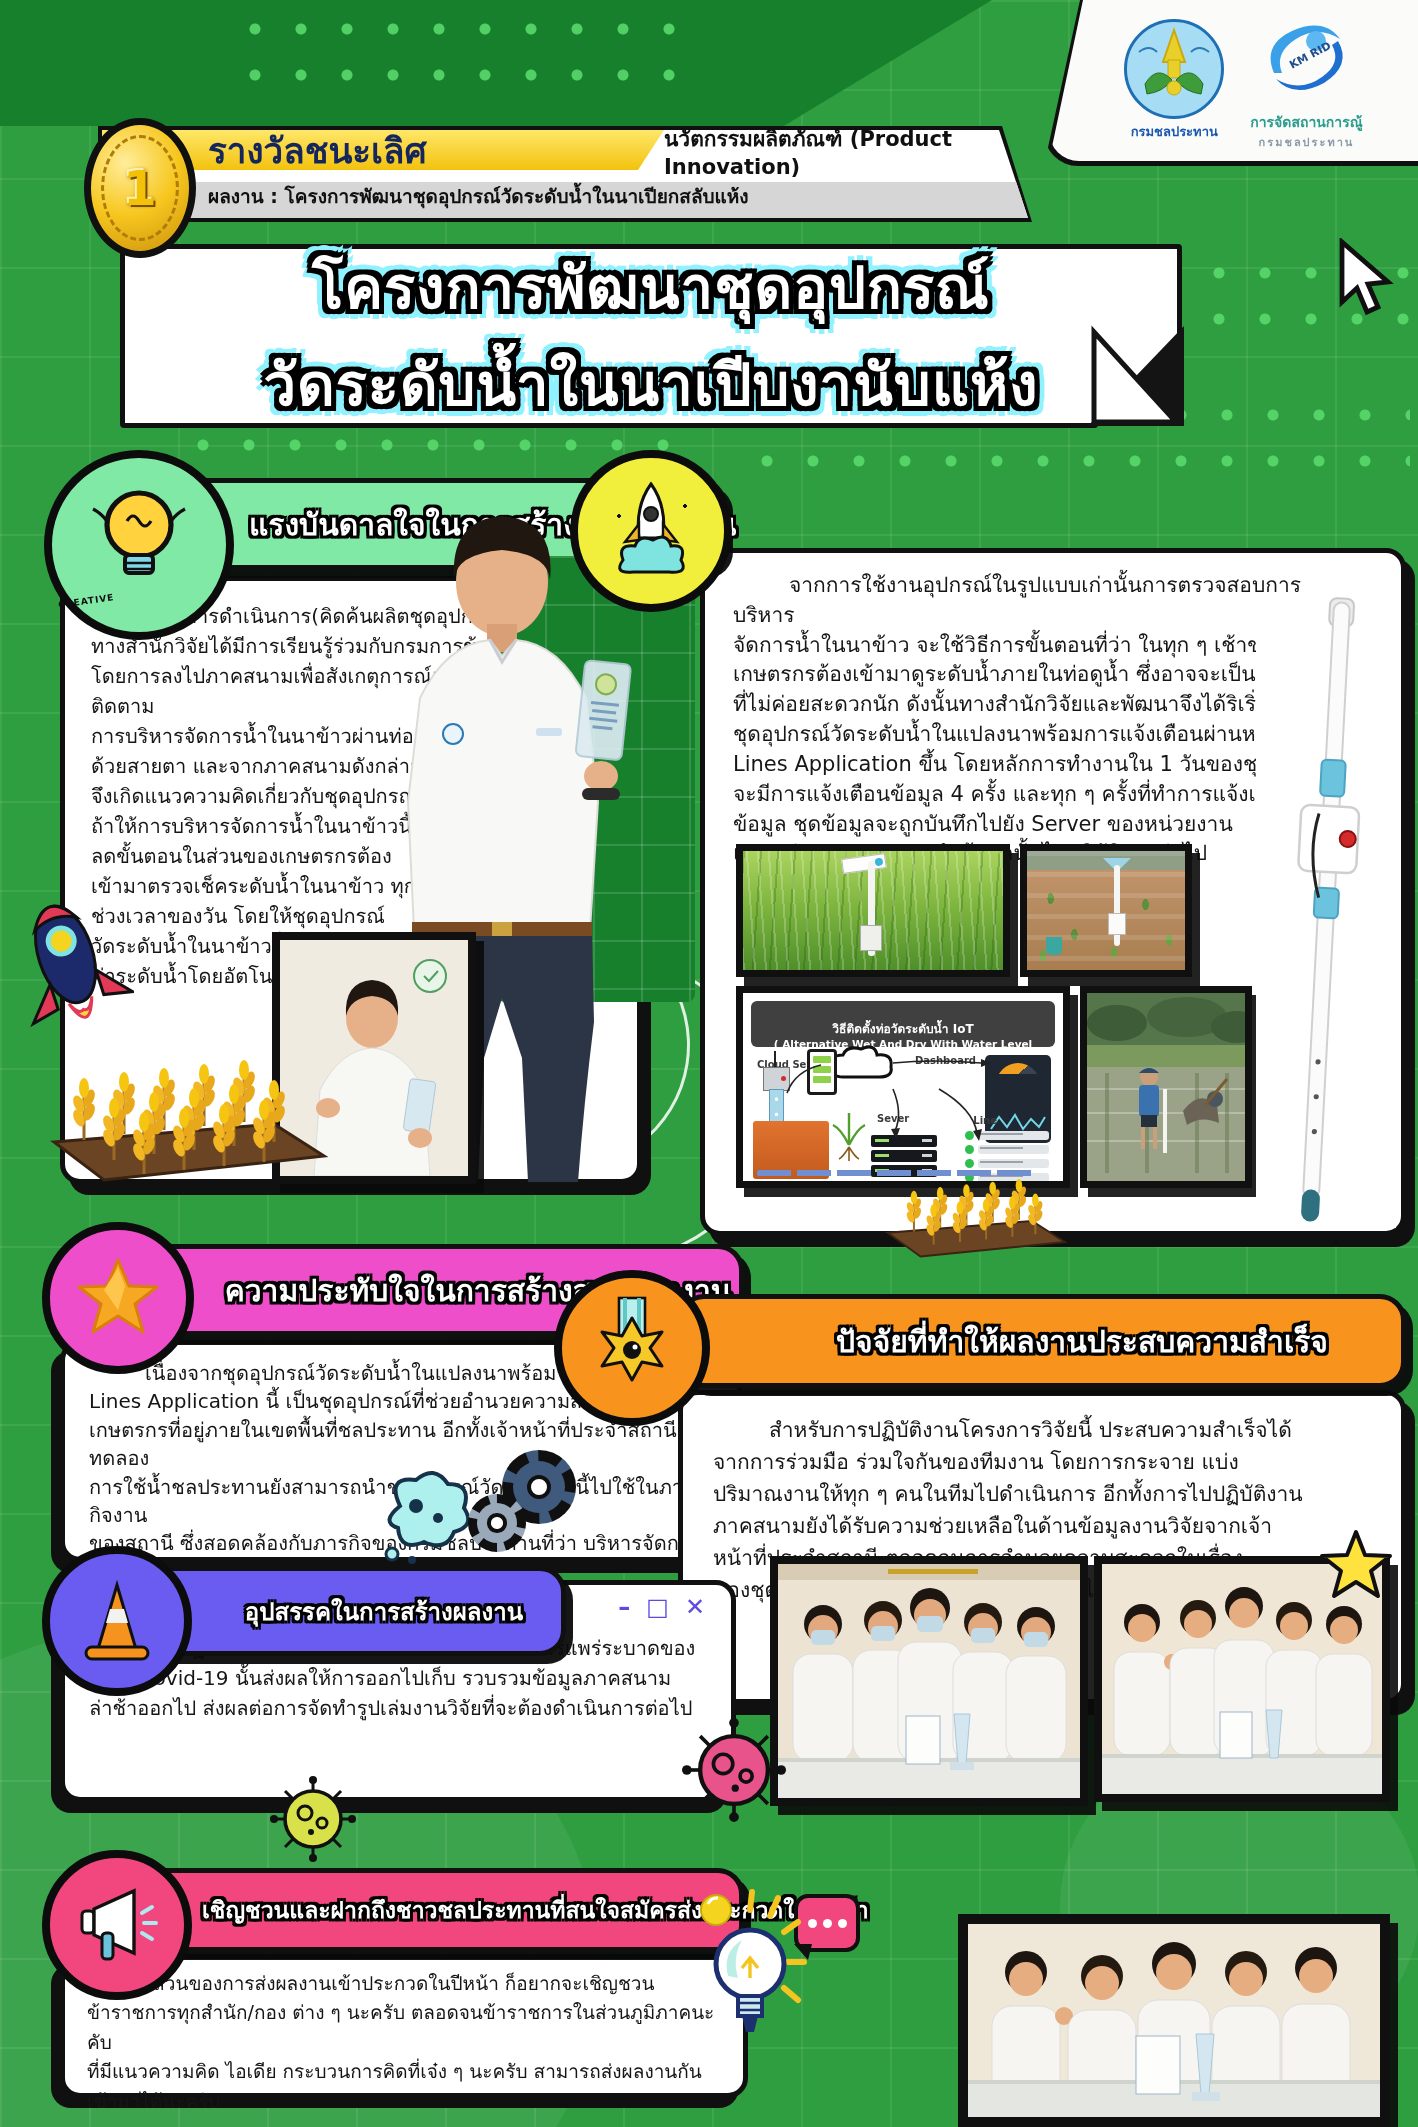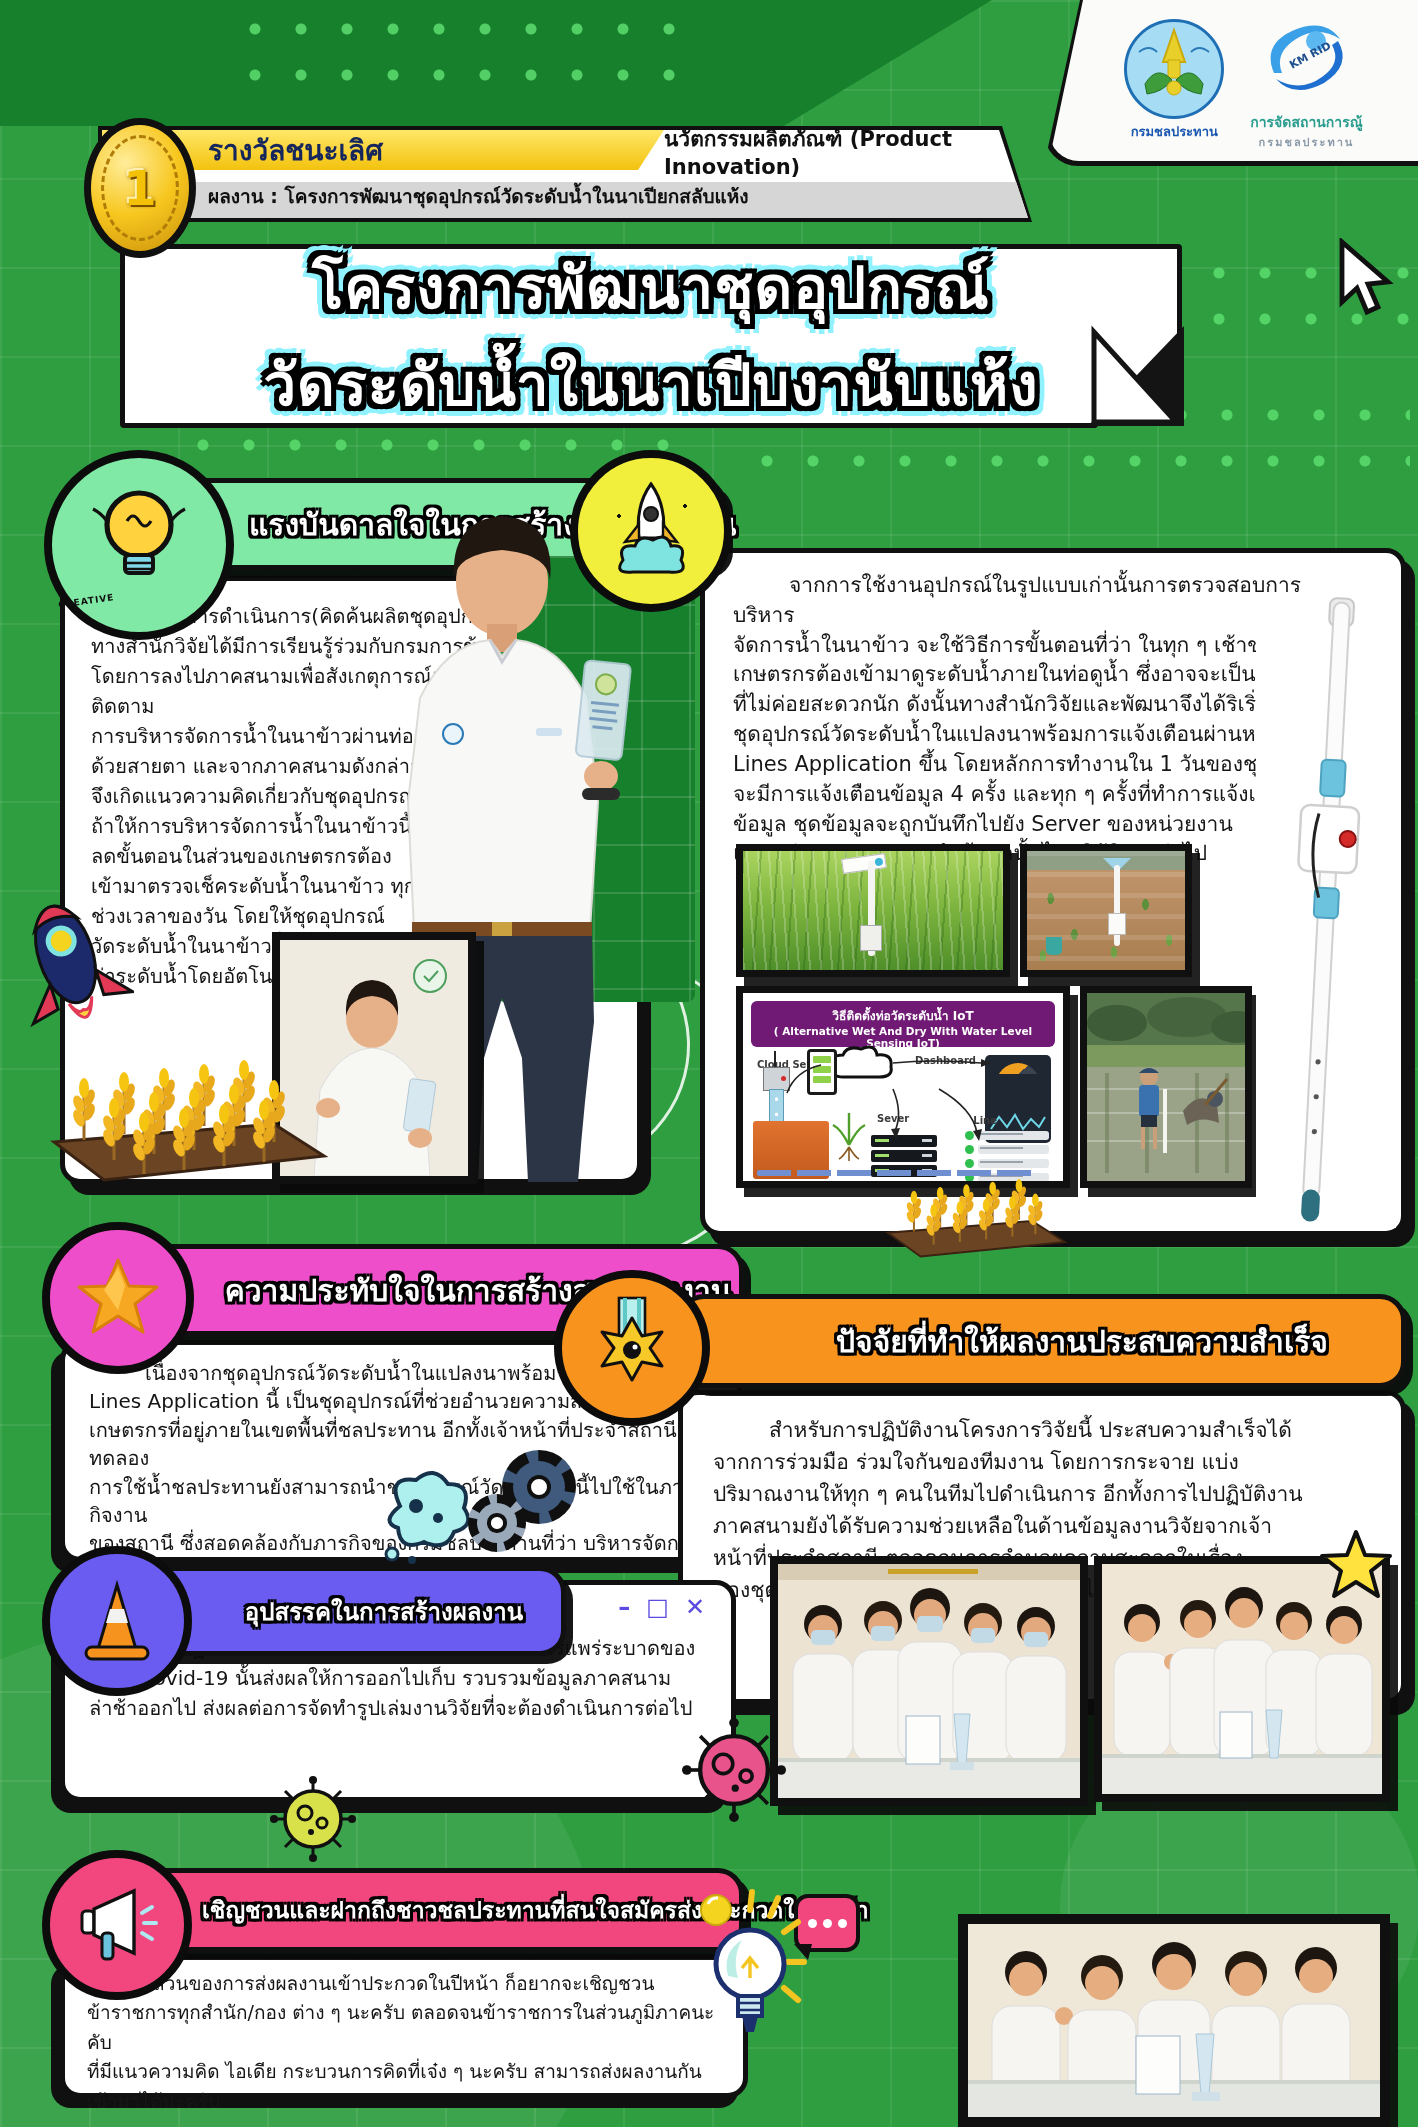--- a/index.html
+++ b/index.html
@@ -22,21 +22,21 @@
     border-top-color:transparent;border-left-color:transparent;transform:rotate(-25deg);}
   
   .ribbon-outer{left:98px;top:126px;width:934px;height:96px;z-index:4;background:#101010;
     clip-path:polygon(0 0,calc(100% - 30px) 0,100% 100%,0 100%);}
   .ribbon-inner{position:absolute;left:4px;top:4px;right:4px;bottom:4px;background:#fff;
     clip-path:polygon(0 0,calc(100% - 29px) 0,100% 100%,0 100%);}
   .ribbon-top{display:flex;height:40px;}
   .ribbon-gold{flex:0 0 562px;background:linear-gradient(180deg,#ffe769,#f3c20e);
     clip-path:polygon(0 0,100% 0,calc(100% - 26px) 100%,0 100%);
     display:flex;align-items:center;padding-left:106px;}
-  .ribbon-gold span{font-size:28px;font-weight:800;color:var(--navy,#15265c);}
+  .ribbon-gold span{font-size:35px;font-weight:800;color:var(--navy,#15265c);}
   .ribbon-cat{flex:1;display:flex;align-items:center;}
   .ribbon-cat span{font-size:21px;font-weight:700;color:#101010;}
   .ribbon-bottom{height:52px;background:var(--gray_strip,#d6d6d6);padding:2px 8px 0 106px;margin-top:12px;}
   .ribbon-bottom div{font-size:19px;font-weight:700;color:#101010;line-height:1.32;white-space:nowrap;}
   .medal{left:84px;top:118px;width:112px;height:140px;z-index:6;border-radius:50%;
     border:7px solid #101010;background:radial-gradient(circle at 35% 30%,#ffed9a,#f7c71f 48%,#c9900a 100%);
     display:flex;align-items:center;justify-content:center;}
   .medal::before{content:"";position:absolute;inset:10px;border:3px dashed #b07c08;border-radius:50%;}
   .medal span{font-size:48px;font-weight:800;color:#f3c208;
     text-shadow:2px 2px 0 #7a4f00,-2px -2px 0 #fff0b0,0 0 4px #8a5c00;}
@@ -96,22 +96,22 @@
       radial-gradient(8px 14px at 90% 75%,#6da144 40%,transparent 41%),
       radial-gradient(8px 14px at 10% 88%,#6da144 40%,transparent 41%);}
   .paddy-pole{position:absolute;left:55%;top:12%;width:6px;height:68%;background:#f6f6f4;border-radius:3px;}
   .paddy-funnel{position:absolute;left:48%;top:6%;width:0;height:0;border-left:14px solid transparent;
     border-right:14px solid transparent;border-top:14px solid #9fd4e8;}
   .paddy-box{position:absolute;left:51%;top:52%;width:18px;height:22px;background:#fbfbf9;border:1px solid #bbb;}
   .paddy-bucket{position:absolute;left:12%;top:72%;width:16px;height:18px;background:#3aa7a0;border-radius:0 0 5px 5px;}
   .photo-plain{z-index:6;background:#fff;overflow:hidden;}
   
   .diagram-inner{position:relative;width:100%;height:100%;background:#fff;}
-  .diag-title{position:absolute;left:8px;right:8px;top:8px;height:46px;background:#701a75;border-radius:6px;
-    color:#fff;text-align:center;padding-top:5px;}
+  .diag-title{position:absolute;left:8px;right:8px;top:8px;height:46px;background:#404040;border-radius:6px;
+    color:#fff;text-align:center;padding-top:18px;}
   .diag-title .t1{font-size:12px;font-weight:800;}
   .diag-title .t2{font-size:10.5px;font-weight:700;}
   .diag-label{position:absolute;font-size:10px;font-weight:700;color:#3a3a3a;}
   .diag-caption{position:absolute;left:14px;bottom:5px;height:6px;width:280px;
     background:repeating-linear-gradient(90deg,#6f8fd0 0 34px,transparent 34px 40px);border-radius:2px;}
   .gauge{position:absolute;right:12px;top:62px;width:66px;height:88px;background:#1f2733;border-radius:5px;}
   .gauge::before{content:"";position:absolute;left:11px;top:8px;width:44px;height:22px;border-radius:44px 44px 0 0;
     background:conic-gradient(from 270deg,#f0a020 0 140deg,#3a4350 140deg 180deg,transparent 180deg);}
   .gauge svg{position:absolute;left:4px;bottom:6px;}
   .server-stack{position:absolute;left:128px;top:142px;width:66px;}

